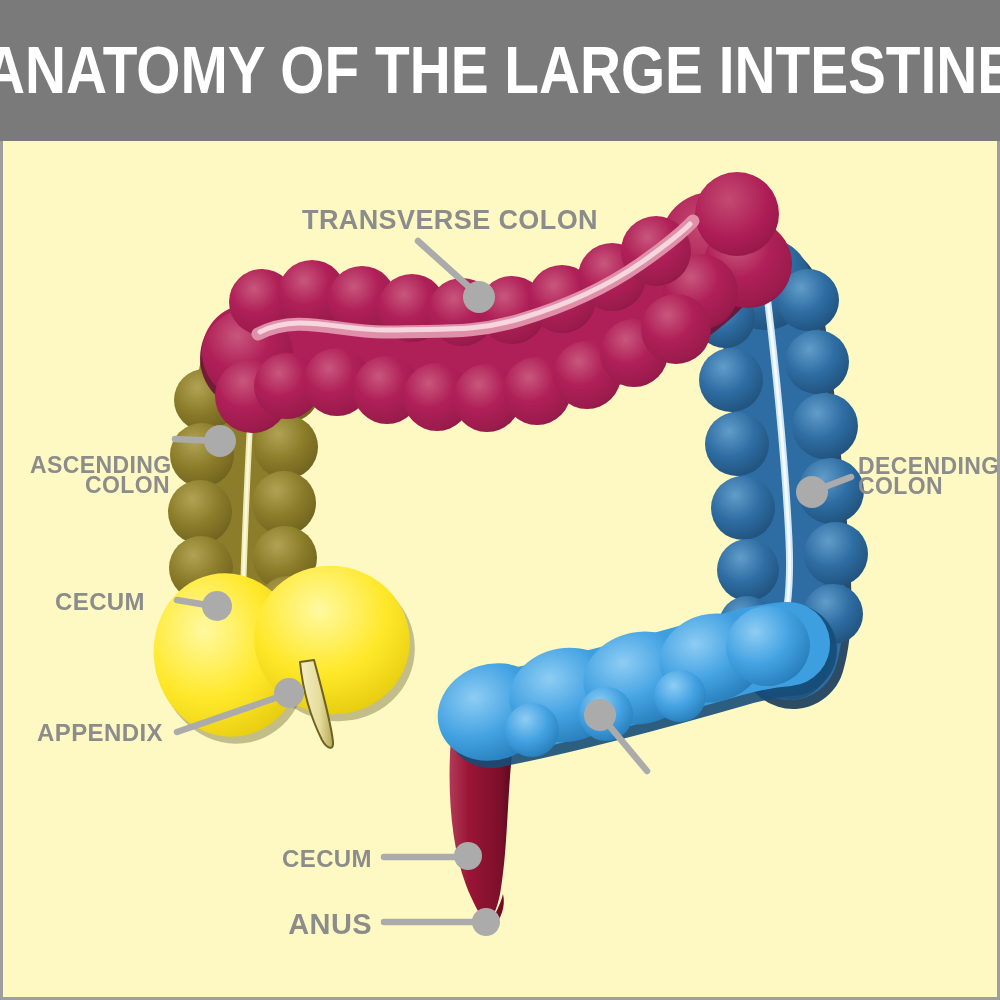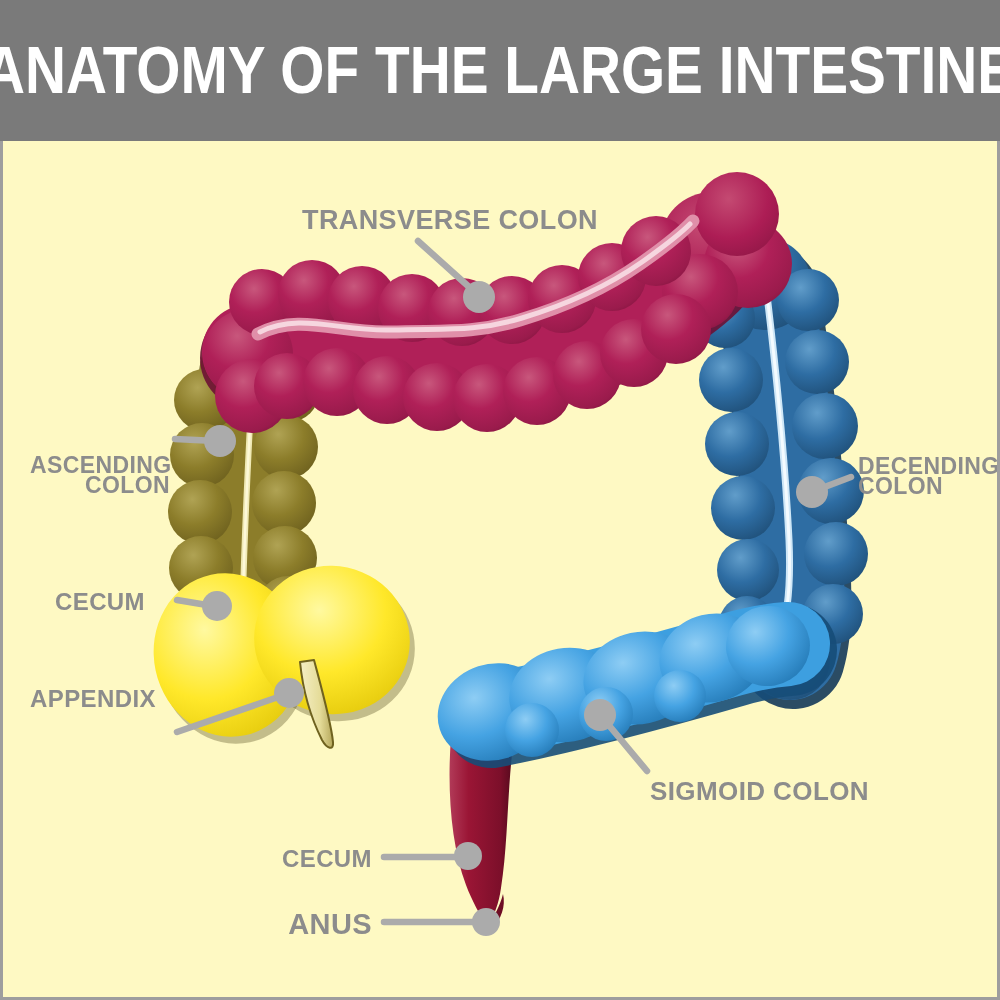--- a/index.html
+++ b/index.html
@@ -9,21 +9,21 @@
   .header{position:absolute;left:0;top:0;width:1000px;height:141px;background:#7a7a7a;z-index:6;
           display:flex;flex-direction:column;align-items:center;justify-content:center;}
   .title{color:#ffffff;font-weight:700;font-size:66px;line-height:57px;text-align:center;
          letter-spacing:0px;transform:scaleX(0.86);transform-origin:50% 50%;white-space:nowrap;}
   .diagram-svg{position:absolute;left:0;top:141px;width:1000px;height:859px;z-index:1;}
   .lbl{position:absolute;color:#8c8c8c;font-weight:700;letter-spacing:0.4px;z-index:4;}
   .lbl .ln{display:block;}
   .lbl-transverse{left:300px;top:205px;width:300px;text-align:center;font-size:27px;}
   .lbl-ascending{left:30px;top:415px;width:140px;text-align:right;font-size:23px;line-height:20px;margin-top:40px;}
   .lbl-cecum{left:30px;top:588px;width:140px;text-align:center;font-size:24px;}
-  .lbl-appendix{left:30px;top:685px;width:140px;text-align:left;font-size:24px;}
+  .lbl-appendix{left:30px;top:719px;width:140px;text-align:center;font-size:24px;}
   .lbl-decending{left:858px;top:456px;width:170px;text-align:left;font-size:23px;line-height:20px;}
   .lbl-sigmoid{left:650px;top:776px;width:240px;text-align:left;font-size:26px;}
   .lbl-rectum{left:240px;top:845px;width:132px;text-align:right;font-size:24px;}
   .lbl-anus{left:240px;top:908px;width:132px;text-align:right;font-size:29px;}
 </style>
 </head>
 <body>
 
 <div class="stage">
 
@@ -203,18 +203,17 @@
   <div class="lbl lbl-ascending">
     <span class="ln">ASCENDING</span>
     <span class="ln">COLON</span>
   </div>
   <div class="lbl lbl-cecum">CECUM</div>
   <div class="lbl lbl-appendix">APPENDIX</div>
   <div class="lbl lbl-decending">
     <span class="ln">DECENDING</span>
     <span class="ln">COLON</span>
   </div>
-  <div class="lbl lbl-sigmoid">SIGMOID COLON</div>
   <div class="lbl lbl-rectum">CECUM</div>
   <div class="lbl lbl-anus">ANUS</div>
 
   <div class="frame"></div>
 </div>
 
 </body></html>

